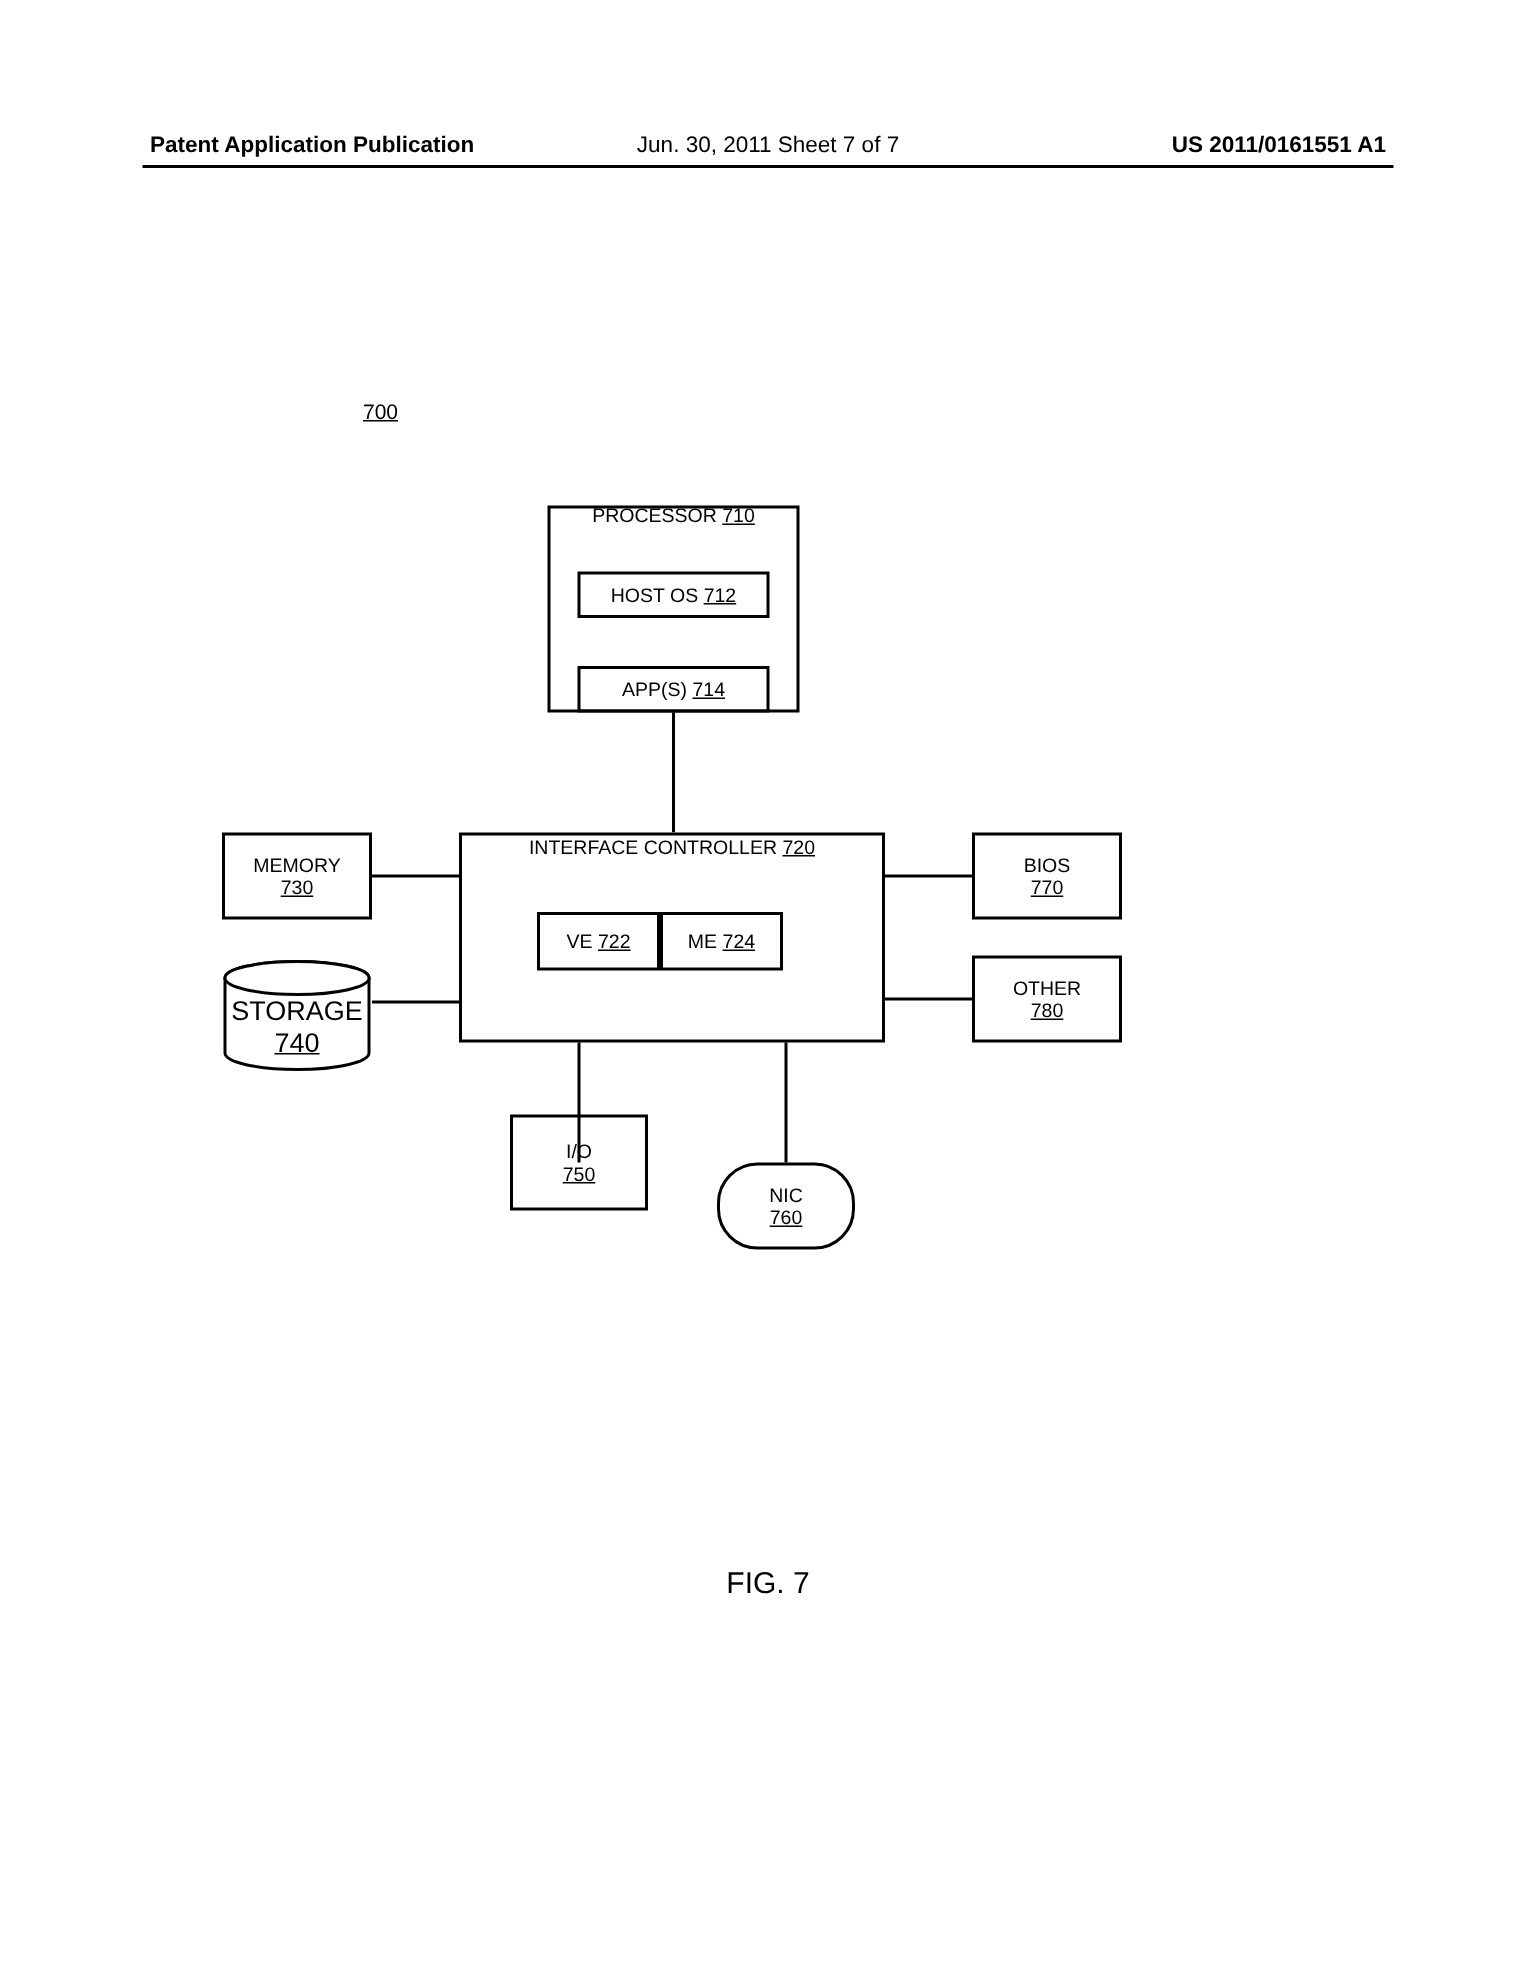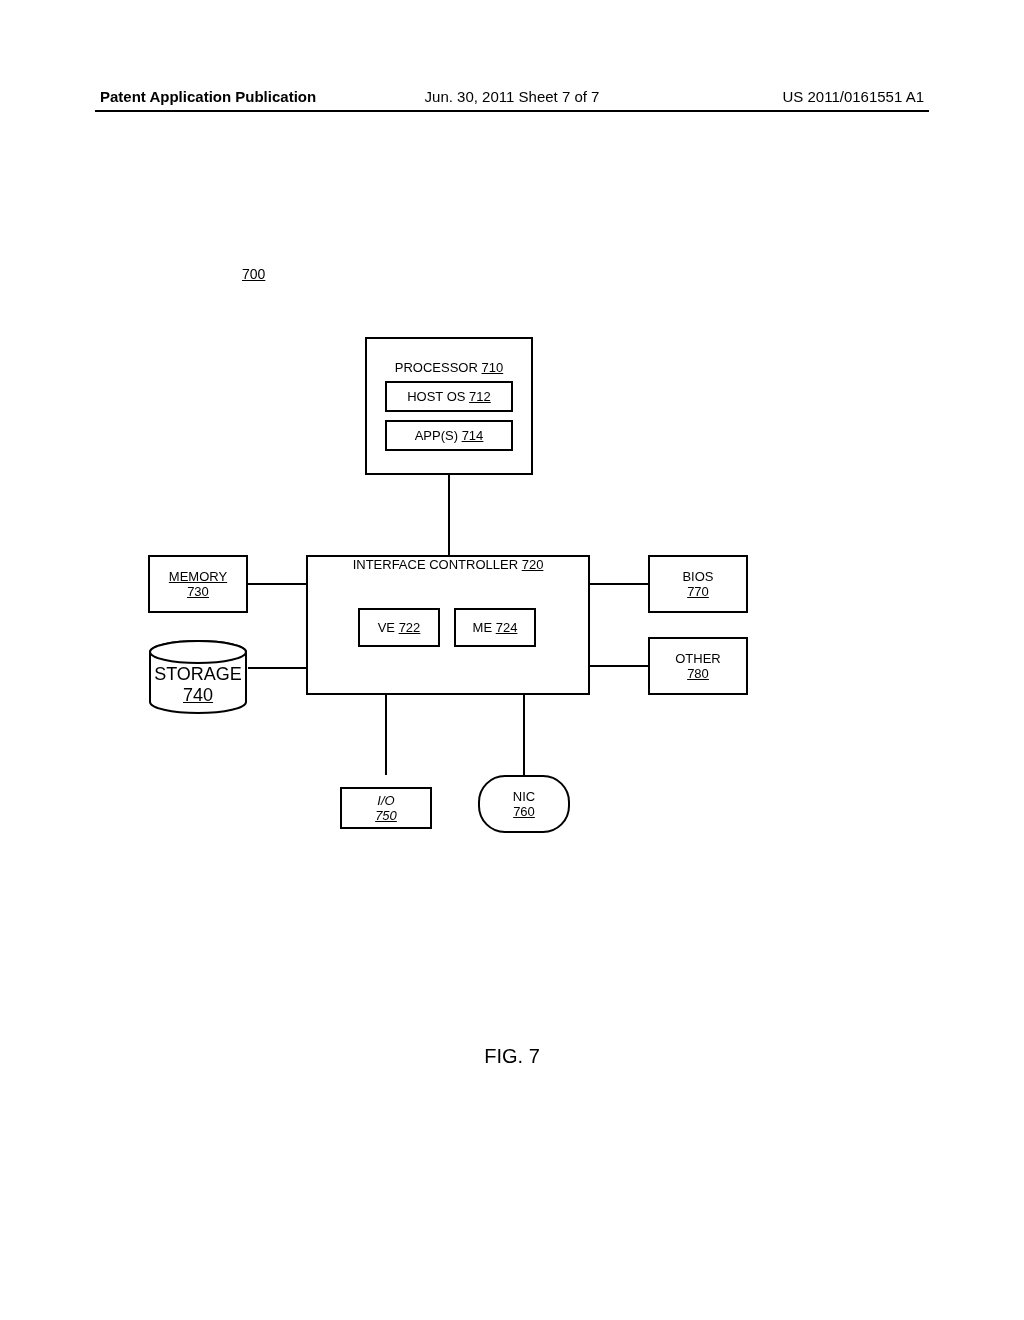--- a/index.html
+++ b/index.html
@@ -26,21 +26,21 @@
     }
     .header-left {
       font-weight: bold;
     }
     .header-center {
       position: absolute;
       left: 50%;
       transform: translateX(-50%);
     }
     .header-right {
-      font-weight: normal;
+      font-weight: bold;
     }
     .header-divider {
       position: absolute;
       top: 110px;
       left: 95px;
       right: 95px;
       border-top: 2px solid black;
     }
     .ref-number {
       position: absolute;
@@ -58,20 +58,21 @@
       flex-direction: column;
       align-items: center;
       justify-content: center;
       font-size: 13px;
     }
     .processor-box {
       top: 337px;
       left: 365px;
       width: 168px;
       height: 138px;
+      gap: 24px;
     }
     .processor-label {
       margin-top: 6px;
       margin-bottom: 6px;
     }
     .inner-box {
       border: 2px solid black;
       width: 128px;
       padding: 6px 0;
       margin-bottom: 8px;
@@ -83,36 +84,34 @@
       height: 140px;
       align-items: flex-start;
       justify-content: flex-start;
     }
     .interface-label {
       width: 100%;
       text-align: center;
     }
     .ve-me-row {
       display: flex;
-      gap: 14px;
       margin-top: 36px;
       margin-left: 50px;
     }
     .ve-box, .me-box {
       border: 2px solid black;
       width: 82px;
       padding: 10px 0;
       text-align: center;
     }
     .memory-box {
       top: 555px;
       left: 148px;
       width: 100px;
       height: 58px;
-      text-decoration: underline;
     }
     .storage-cylinder {
       position: absolute;
       top: 640px;
       left: 148px;
       width: 100px;
       height: 75px;
     }
     .bios-box {
       top: 555px;
@@ -120,25 +119,24 @@
       width: 100px;
       height: 58px;
     }
     .other-box {
       top: 637px;
       left: 648px;
       width: 100px;
       height: 58px;
     }
     .io-box {
-      top: 787px;
+      top: 743px;
       left: 340px;
       width: 92px;
-      height: 42px;
-      font-style: italic;
+      height: 64px;
     }
     .nic-box {
       top: 775px;
       left: 478px;
       width: 92px;
       height: 58px;
       border-radius: 27px;
     }
     .underline {
       text-decoration: underline;

